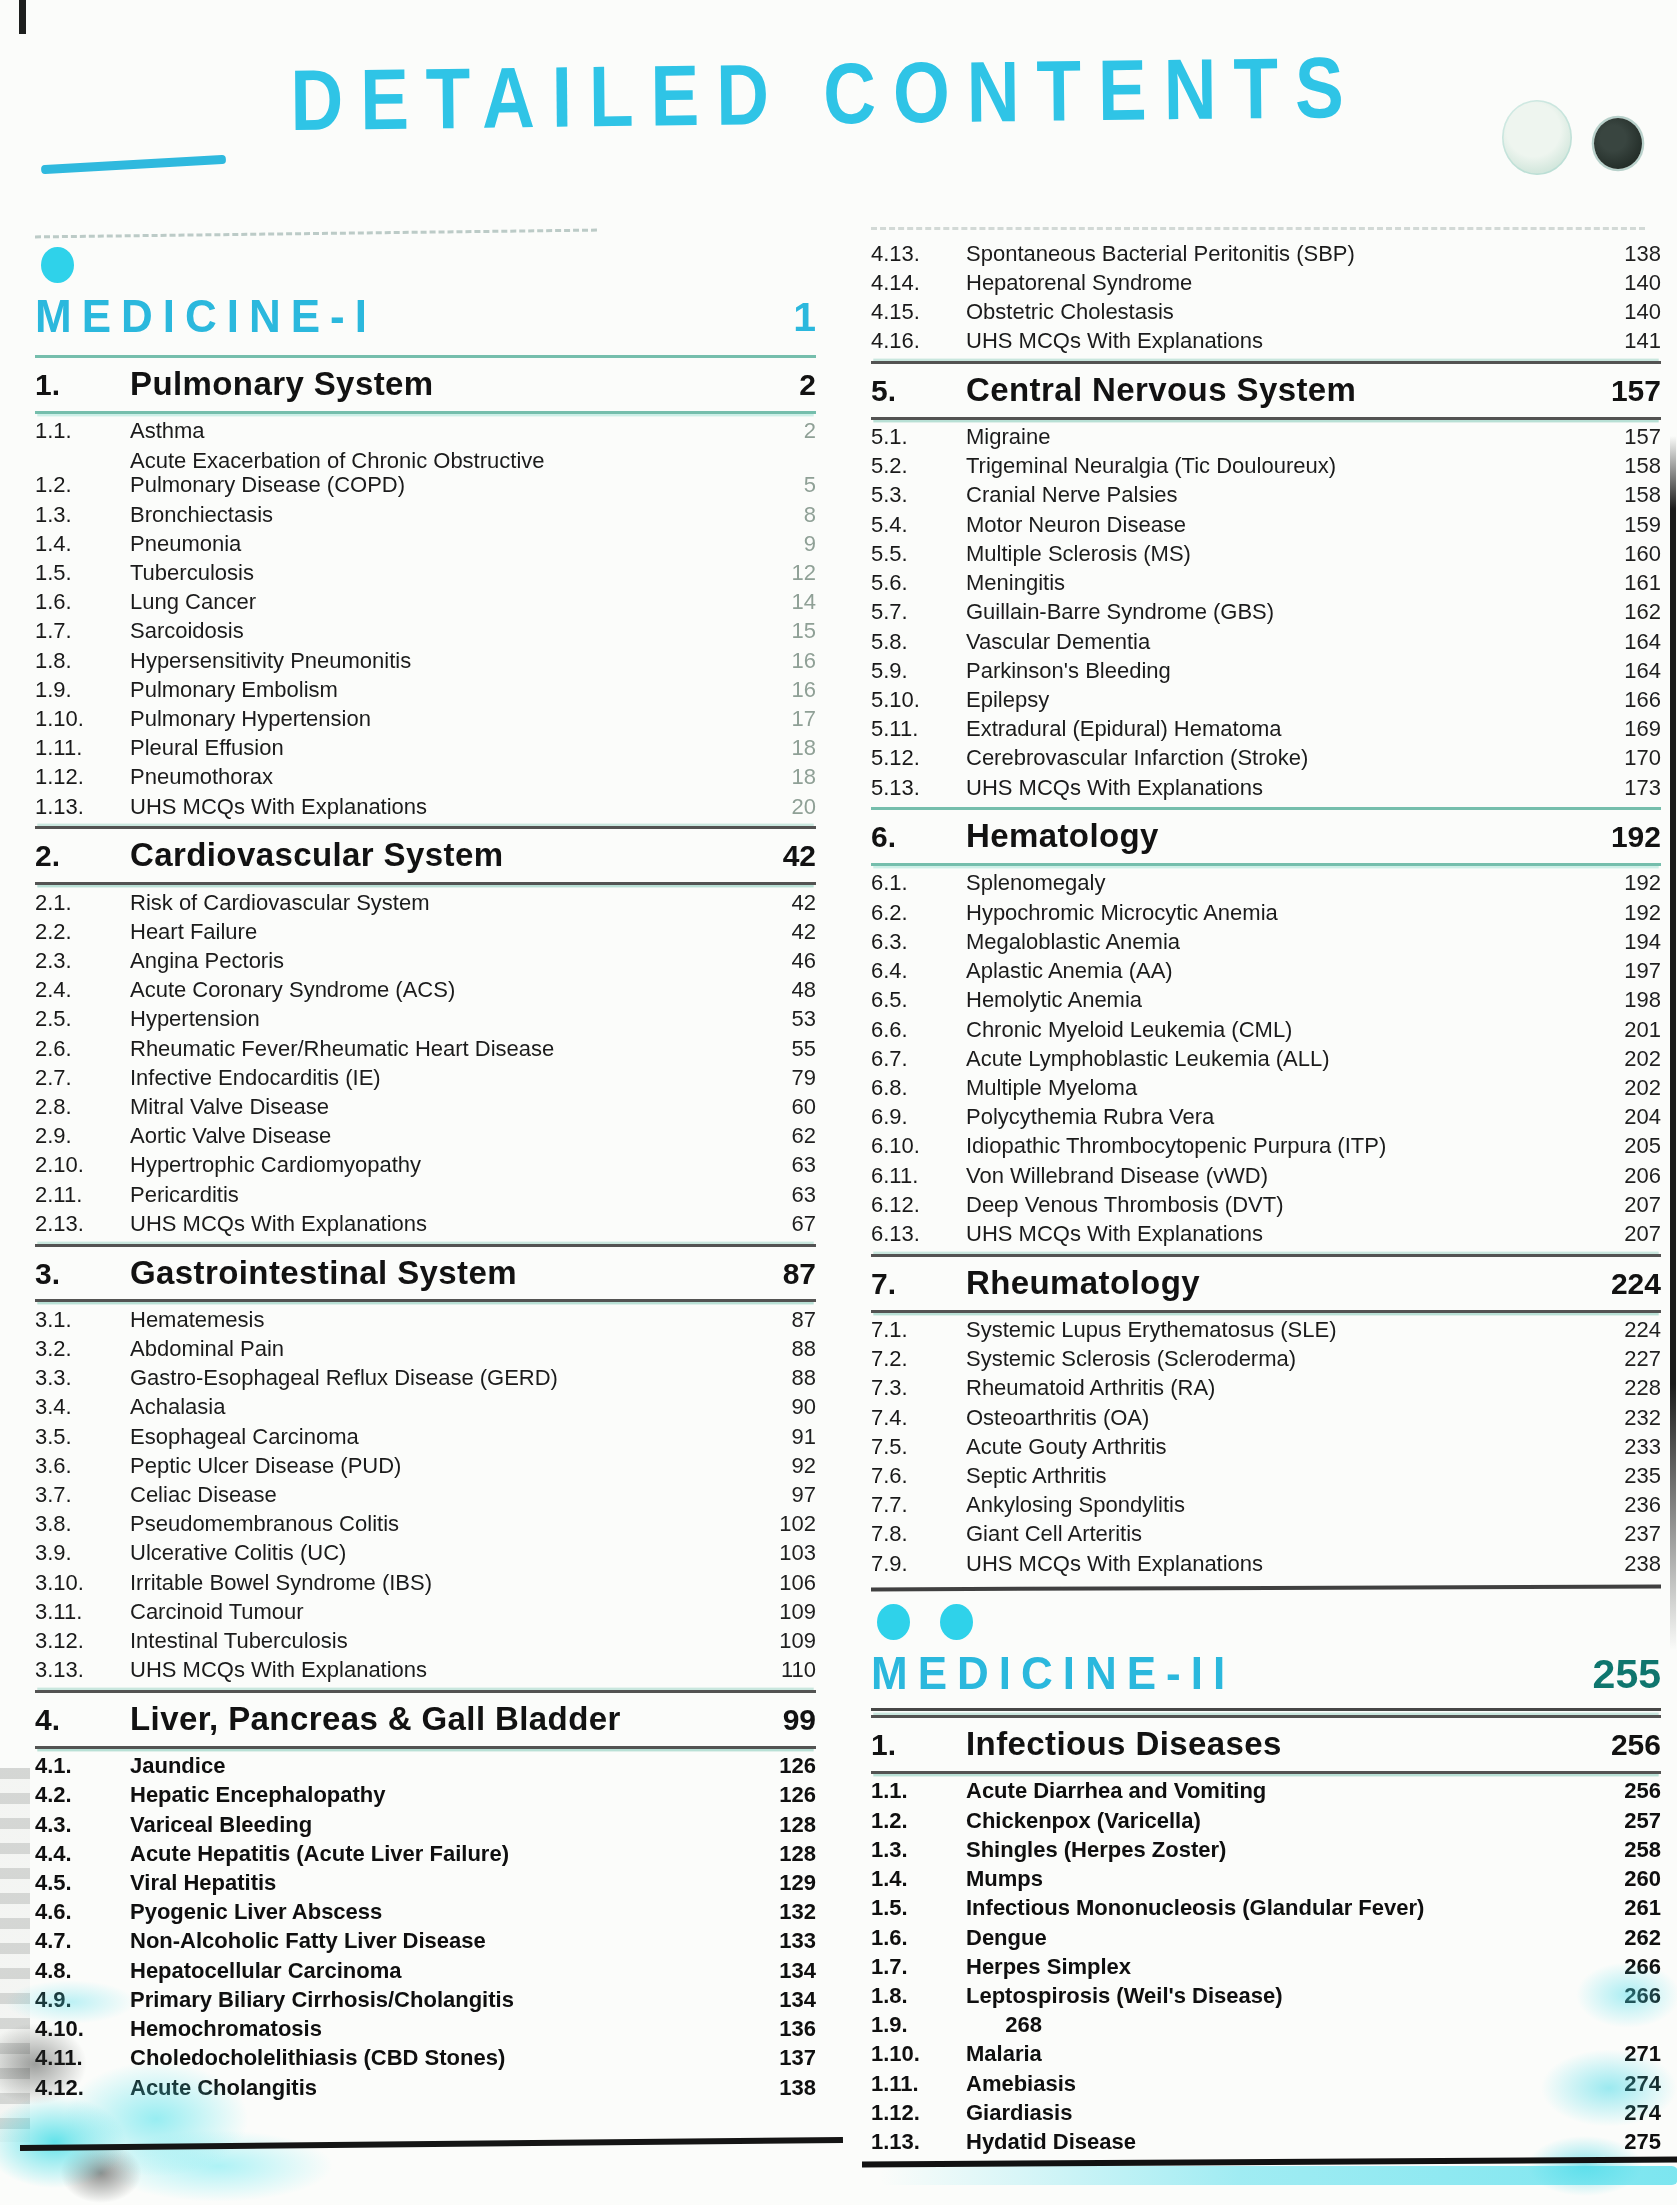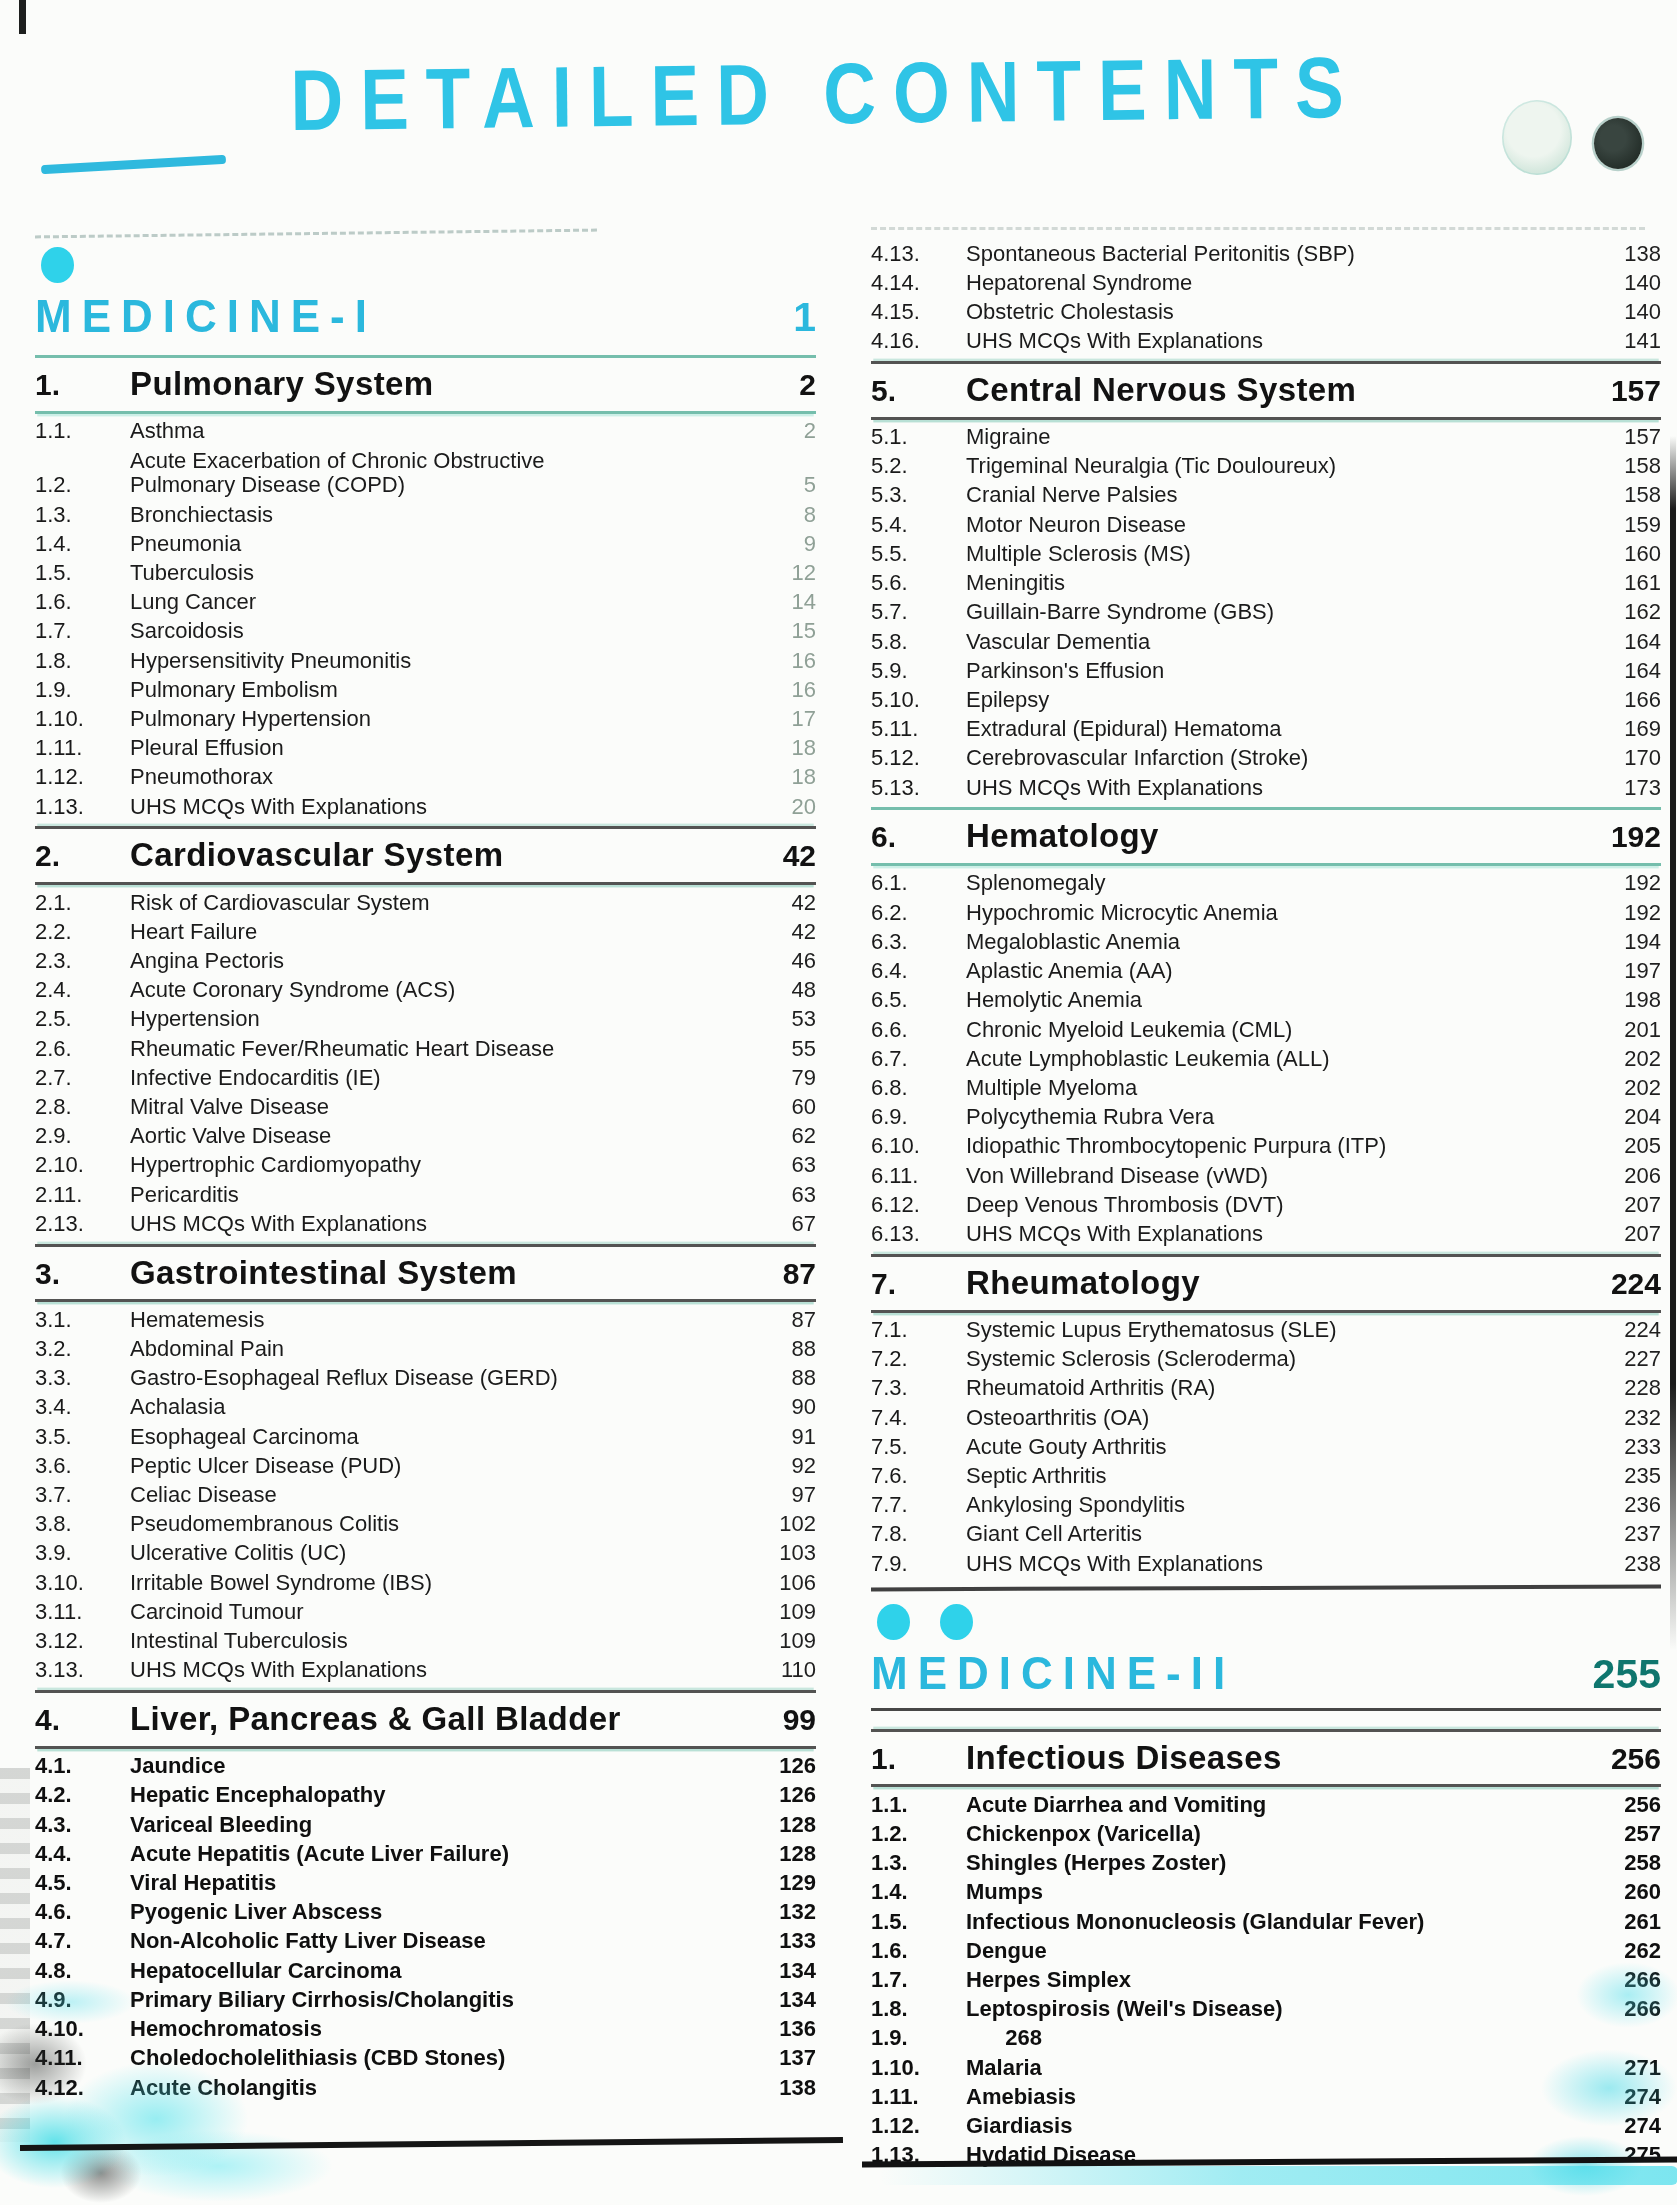--- a/index.html
+++ b/index.html
@@ -459,21 +459,21 @@
       <span class="t">Guillain-Barre Syndrome (GBS)</span>
       <span class="pg">162</span>
     </div>
     <div class="row">
       <span class="num">5.8.</span>
       <span class="t">Vascular Dementia</span>
       <span class="pg">164</span>
     </div>
     <div class="row">
       <span class="num">5.9.</span>
-      <span class="t">Parkinson's Effusion</span>
+      <span class="t">Parkinson's Bleeding</span>
       <span class="pg">164</span>
     </div>
     <div class="row">
       <span class="num">5.10.</span>
       <span class="t">Epilepsy</span>
       <span class="pg">166</span>
     </div>
     <div class="row">
       <span class="num">5.11.</span>
       <span class="t">Extradural (Epidural) Hematoma</span>
@@ -607,21 +607,21 @@
     <div class="row">
       <span class="num">7.9.</span>
       <span class="t">UHS MCQs With Explanations</span>
       <span class="pg">238</span>
     </div>
     <div class="block-rule"></div>
     <div class="dot-row">
       <span class="dot"></span>
       <span class="dot"></span>
     </div>
-    <div class="part-row" style="border-bottom: 3.1px solid rgba(30, 30, 30, 0.82); margin-bottom: 18px; gap: 16px;">
+    <div class="part-row" style="border-bottom: 3.1px solid rgba(30, 30, 30, 0.82); margin-bottom: 4px; gap: 16px;">
       <span class="part-label" style="color: rgb(43, 184, 221);">MEDICINE-II</span>
       <span class="part-page" style="color: #0f766e;">255</span>
     </div>
     <div class="sec-head dark">
       <span class="num">1.</span>
       <span class="t">Infectious Diseases</span>
       <span class="pg">256</span>
     </div>
     <div class="row heavy">
       <span class="num">1.1.</span>

